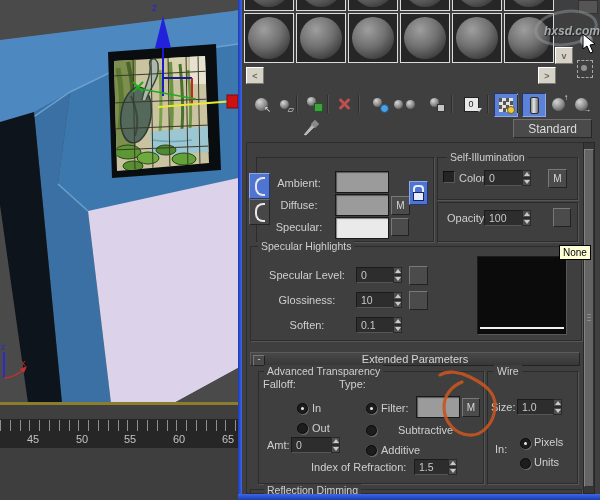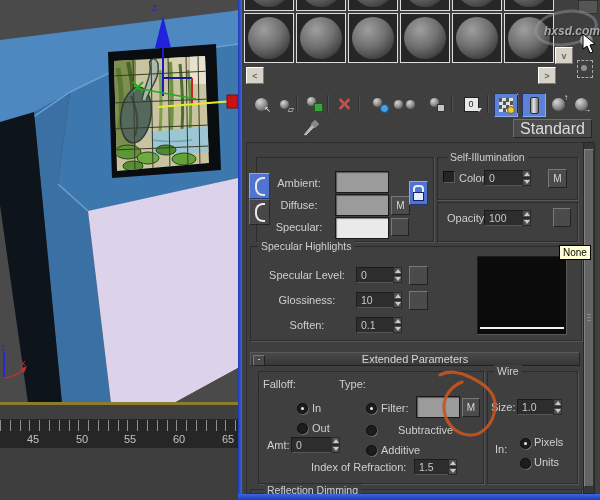--- a/index.html
+++ b/index.html
@@ -56,21 +56,21 @@
   .disk{position:absolute;right:2px;bottom:3px;width:6px;height:6px;background:#c4c4c4;border:1px solid #333;}
   .bluedot{position:absolute;right:1px;bottom:2px;width:7px;height:7px;border-radius:50%;background:#4aa0e0;border:1px solid #1a5080;}
   .tsep{position:absolute;top:95px;width:1px;height:18px;background:#2e2e2e;border-right:1px solid #515151;}
   
   #combo{left:109px;top:119px;width:148px;height:17px;background:#141414;border:1px solid #06070c;
          box-shadow:0 0 0 1px #3c4c7c;display:flex;align-items:center;color:#f0f0f0;}
   #combo .txt{padding-left:5px;}
   #combo .vbtn{margin-left:auto;width:17px;height:100%;background:linear-gradient(#6e90e0,#3c5cb8);
                color:#fff;font-size:8px;display:flex;align-items:center;justify-content:center;border-left:1px solid #0a1030;}
   #stdbtn{left:275px;top:119px;width:77px;height:17px;background:#4a4a4a;border:1px solid;
-          border-color:#6e6e6e #262626 #262626 #6e6e6e;color:#dcdcdc;font-size:16px;
+          border-color:#6e6e6e #262626 #262626 #6e6e6e;color:#dcdcdc;font-size:12px;
           display:flex;align-items:center;justify-content:center;}
   
   #paramsborder{left:8px;top:142px;width:338px;height:350px;border:1px solid #2e2e2e;}
   .rollhead{position:absolute;background:linear-gradient(#484848,#383838);border:1px solid;
             border-color:#5a5a5a #222 #222 #5a5a5a;color:#d6d6d6;text-align:center;overflow:hidden;}
   .grp{position:absolute;border:1px solid #2c2c2c;box-shadow:1px 1px 0 #565656;}
   .grplabel{position:absolute;background:#3f3f3f;padding:0 3px;font-size:10.5px;color:#cfcfcf;white-space:nowrap;}
   .lbl{position:absolute;color:#cfcfcf;white-space:nowrap;}
   .rlbl{position:absolute;color:#cfcfcf;text-align:center;white-space:nowrap;}
   .mbtn{position:absolute;background:#4b4b4b;border:1px solid;border-color:#787878 #222 #222 #787878;
@@ -428,20 +428,21 @@
         <i></i>
       </div>
     <div id="tooltip" class="abs">None</div>
 
     <div class="rollhead" style="left:12px;top:352px;width:328px;height:12px;font-size:11px;line-height:12px">
       <span>Extended Parameters</span>
     </div>
     <div id="minus" class="abs">-</div>
 
     <div class="grp" style="left:20px;top:371px;width:224px;height:111px"></div>
+    <div class="grplabel" style="left:26px;top:365px">Advanced Transparency</div>
     <div class="lbl" style="left:25px;top:378px">Falloff:</div>
     <div class="lbl" style="left:101px;top:378px">Type:</div>
     <div class="radio on" style="left:59px;top:403px"></div>
     <div class="lbl" style="left:74px;top:402px">In</div>
     <div class="radio" style="left:59px;top:423px"></div>
     <div class="lbl" style="left:74px;top:422px">Out</div>
     <div class="radio on" style="left:128px;top:403px"></div>
     <div class="lbl" style="left:143px;top:402px">Filter:</div>
     <div class="swatch" style="left:178px;top:396px;width:42px;height:20px;background:#9b9b9b"></div>
     <div class="mbtn" style="left:224px;top:398px;width:16px;height:17px">M</div>

